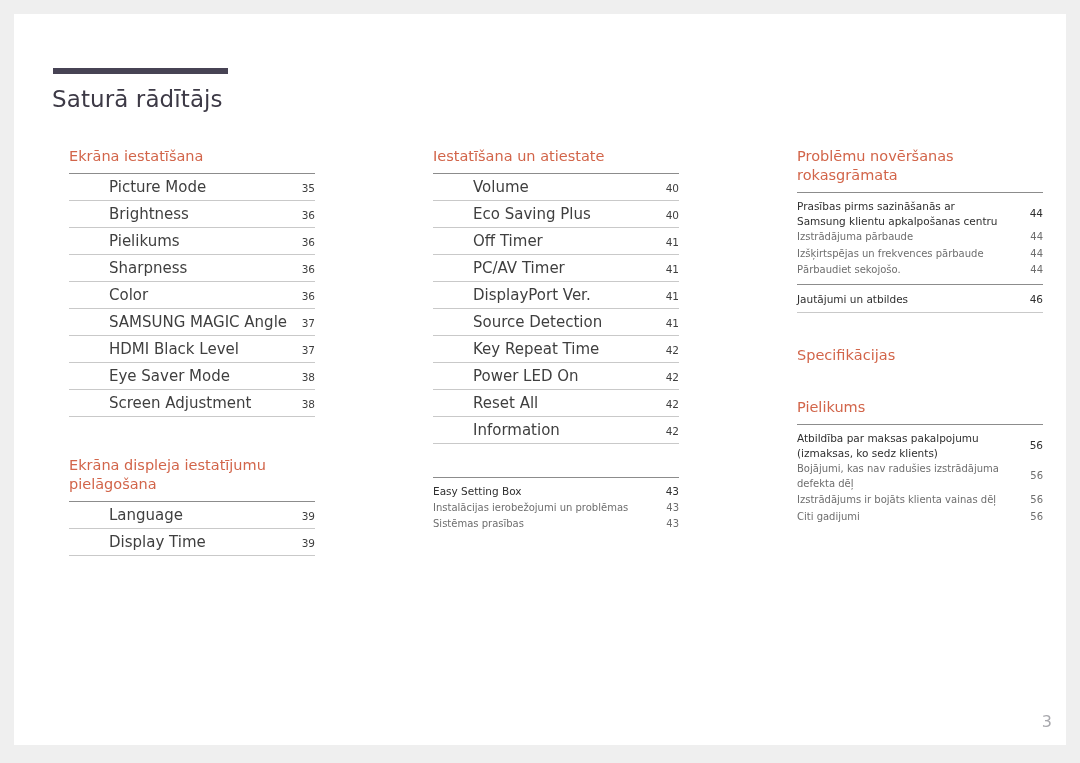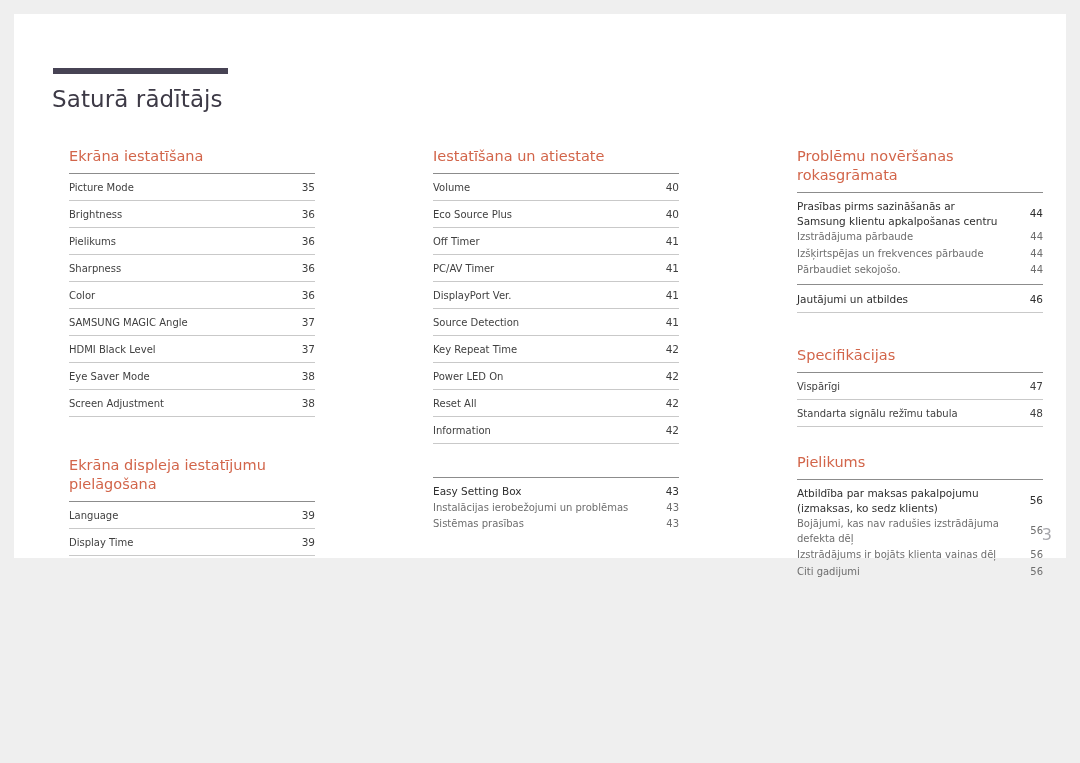--- a/index.html
+++ b/index.html
@@ -10,21 +10,21 @@
     background: #efefef;
     font-family: "DejaVu Sans", "Liberation Sans", sans-serif;
     overflow: hidden;
   }
 
   .page {
     position: absolute;
     left: 14px;
     top: 14px;
     width: 1052px;
-    height: 544px;
+    height: 731px;
     background: #ffffff;
   }
 
   
   .title-rule {
     position: absolute;
     left: 39px;
     top: 54px;
     width: 175px;
     height: 6px;
@@ -72,23 +72,24 @@
   
   .row {
     display: flex;
     align-items: baseline;
     justify-content: space-between;
     border-bottom: 1px solid #c9c9c9;
     padding: 6px 0 5px 0;
     min-height: 25px;
   }
   .row .label {
-    font-size: 10px;
+    font-size: 15px;
     color: #3f3f3f;
     line-height: 14px;
+    margin-left: 40px;
   }
   .row .pg {
     font-size: 10.5px;
     color: #3f3f3f;
     line-height: 14px;
     padding-left: 8px;
     white-space: nowrap;
   }
 
   
@@ -215,21 +216,21 @@
     <div class="col col-2">
 
       <div class="section">
         <div class="section-head">Iestatīšana un atiestate</div>
         <div class="rows">
           <div class="row">
             <span class="label">Volume</span>
             <span class="pg">40</span>
           </div>
           <div class="row">
-            <span class="label">Eco Source Plus</span>
+            <span class="label">Eco Saving Plus</span>
             <span class="pg">40</span>
           </div>
           <div class="row">
             <span class="label">Off Timer</span>
             <span class="pg">41</span>
           </div>
           <div class="row">
             <span class="label">PC/AV Timer</span>
             <span class="pg">41</span>
           </div>
@@ -312,30 +313,20 @@
               <span class="pg">46</span>
             </div>
           </div>
         </div>
       </div>
 
       <div class="spacer-md"></div>
 
       <div class="section">
         <div class="section-head">Specifikācijas</div>
-        <div class="rows">
-          <div class="row">
-            <span class="label">Vispārīgi</span>
-            <span class="pg">47</span>
-          </div>
-          <div class="row">
-            <span class="label">Standarta signālu režīmu tabula</span>
-            <span class="pg">48</span>
-          </div>
-        </div>
       </div>
 
       <div class="spacer-sm"></div>
 
       <div class="section">
         <div class="section-head">Pielikums</div>
         <div class="rows">
           <div class="group no-rule">
             <div class="sub lead">
               <span class="label">Atbildība par maksas pakalpojumu (izmaksas, ko sedz klients)</span>

